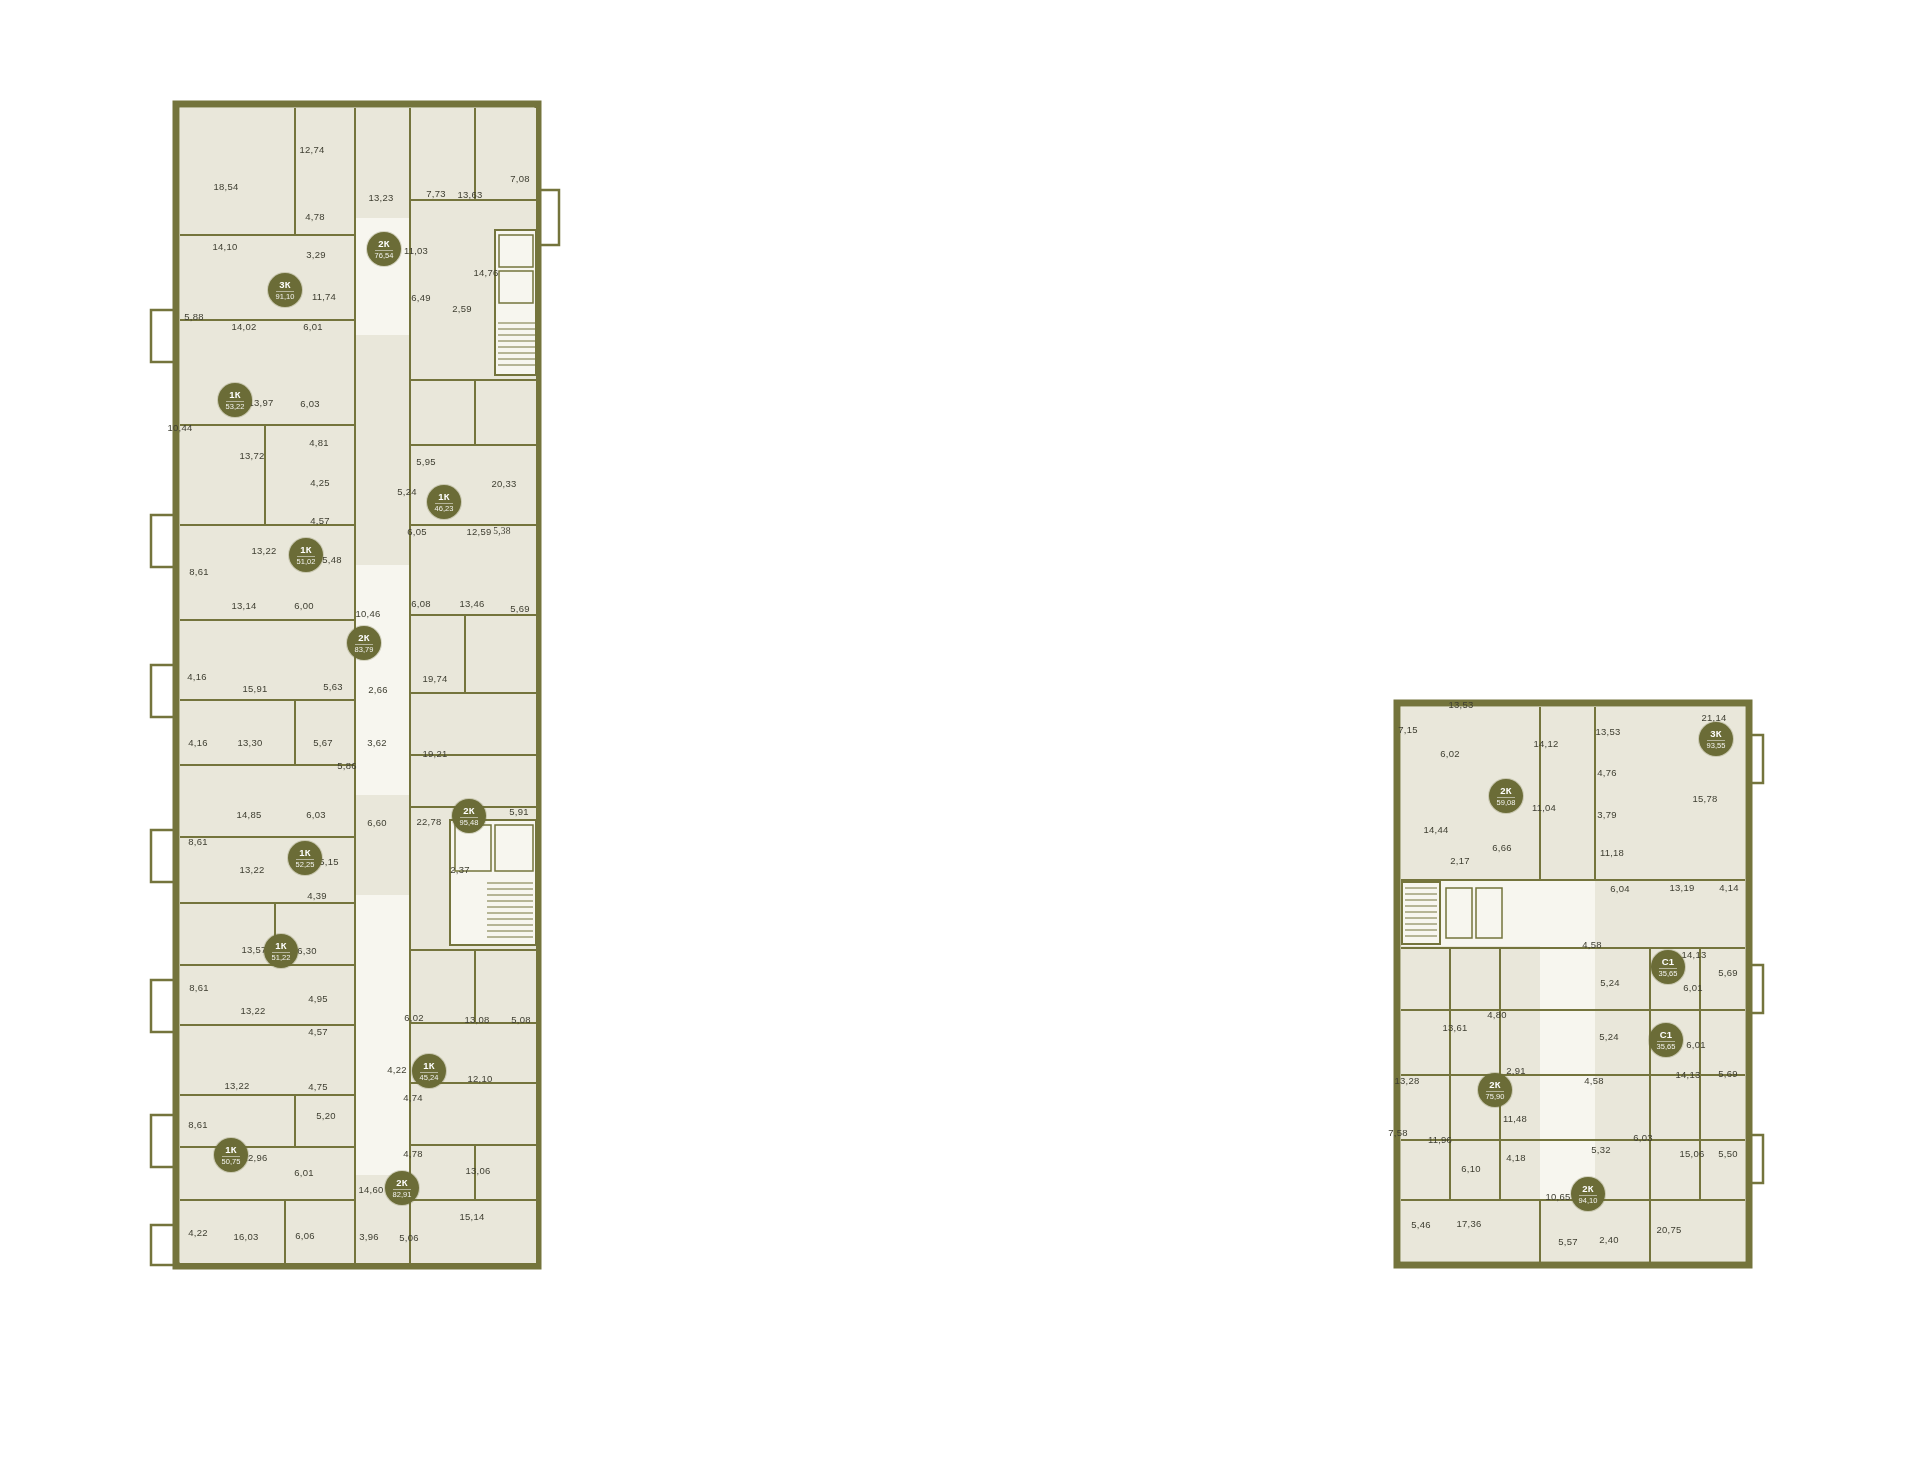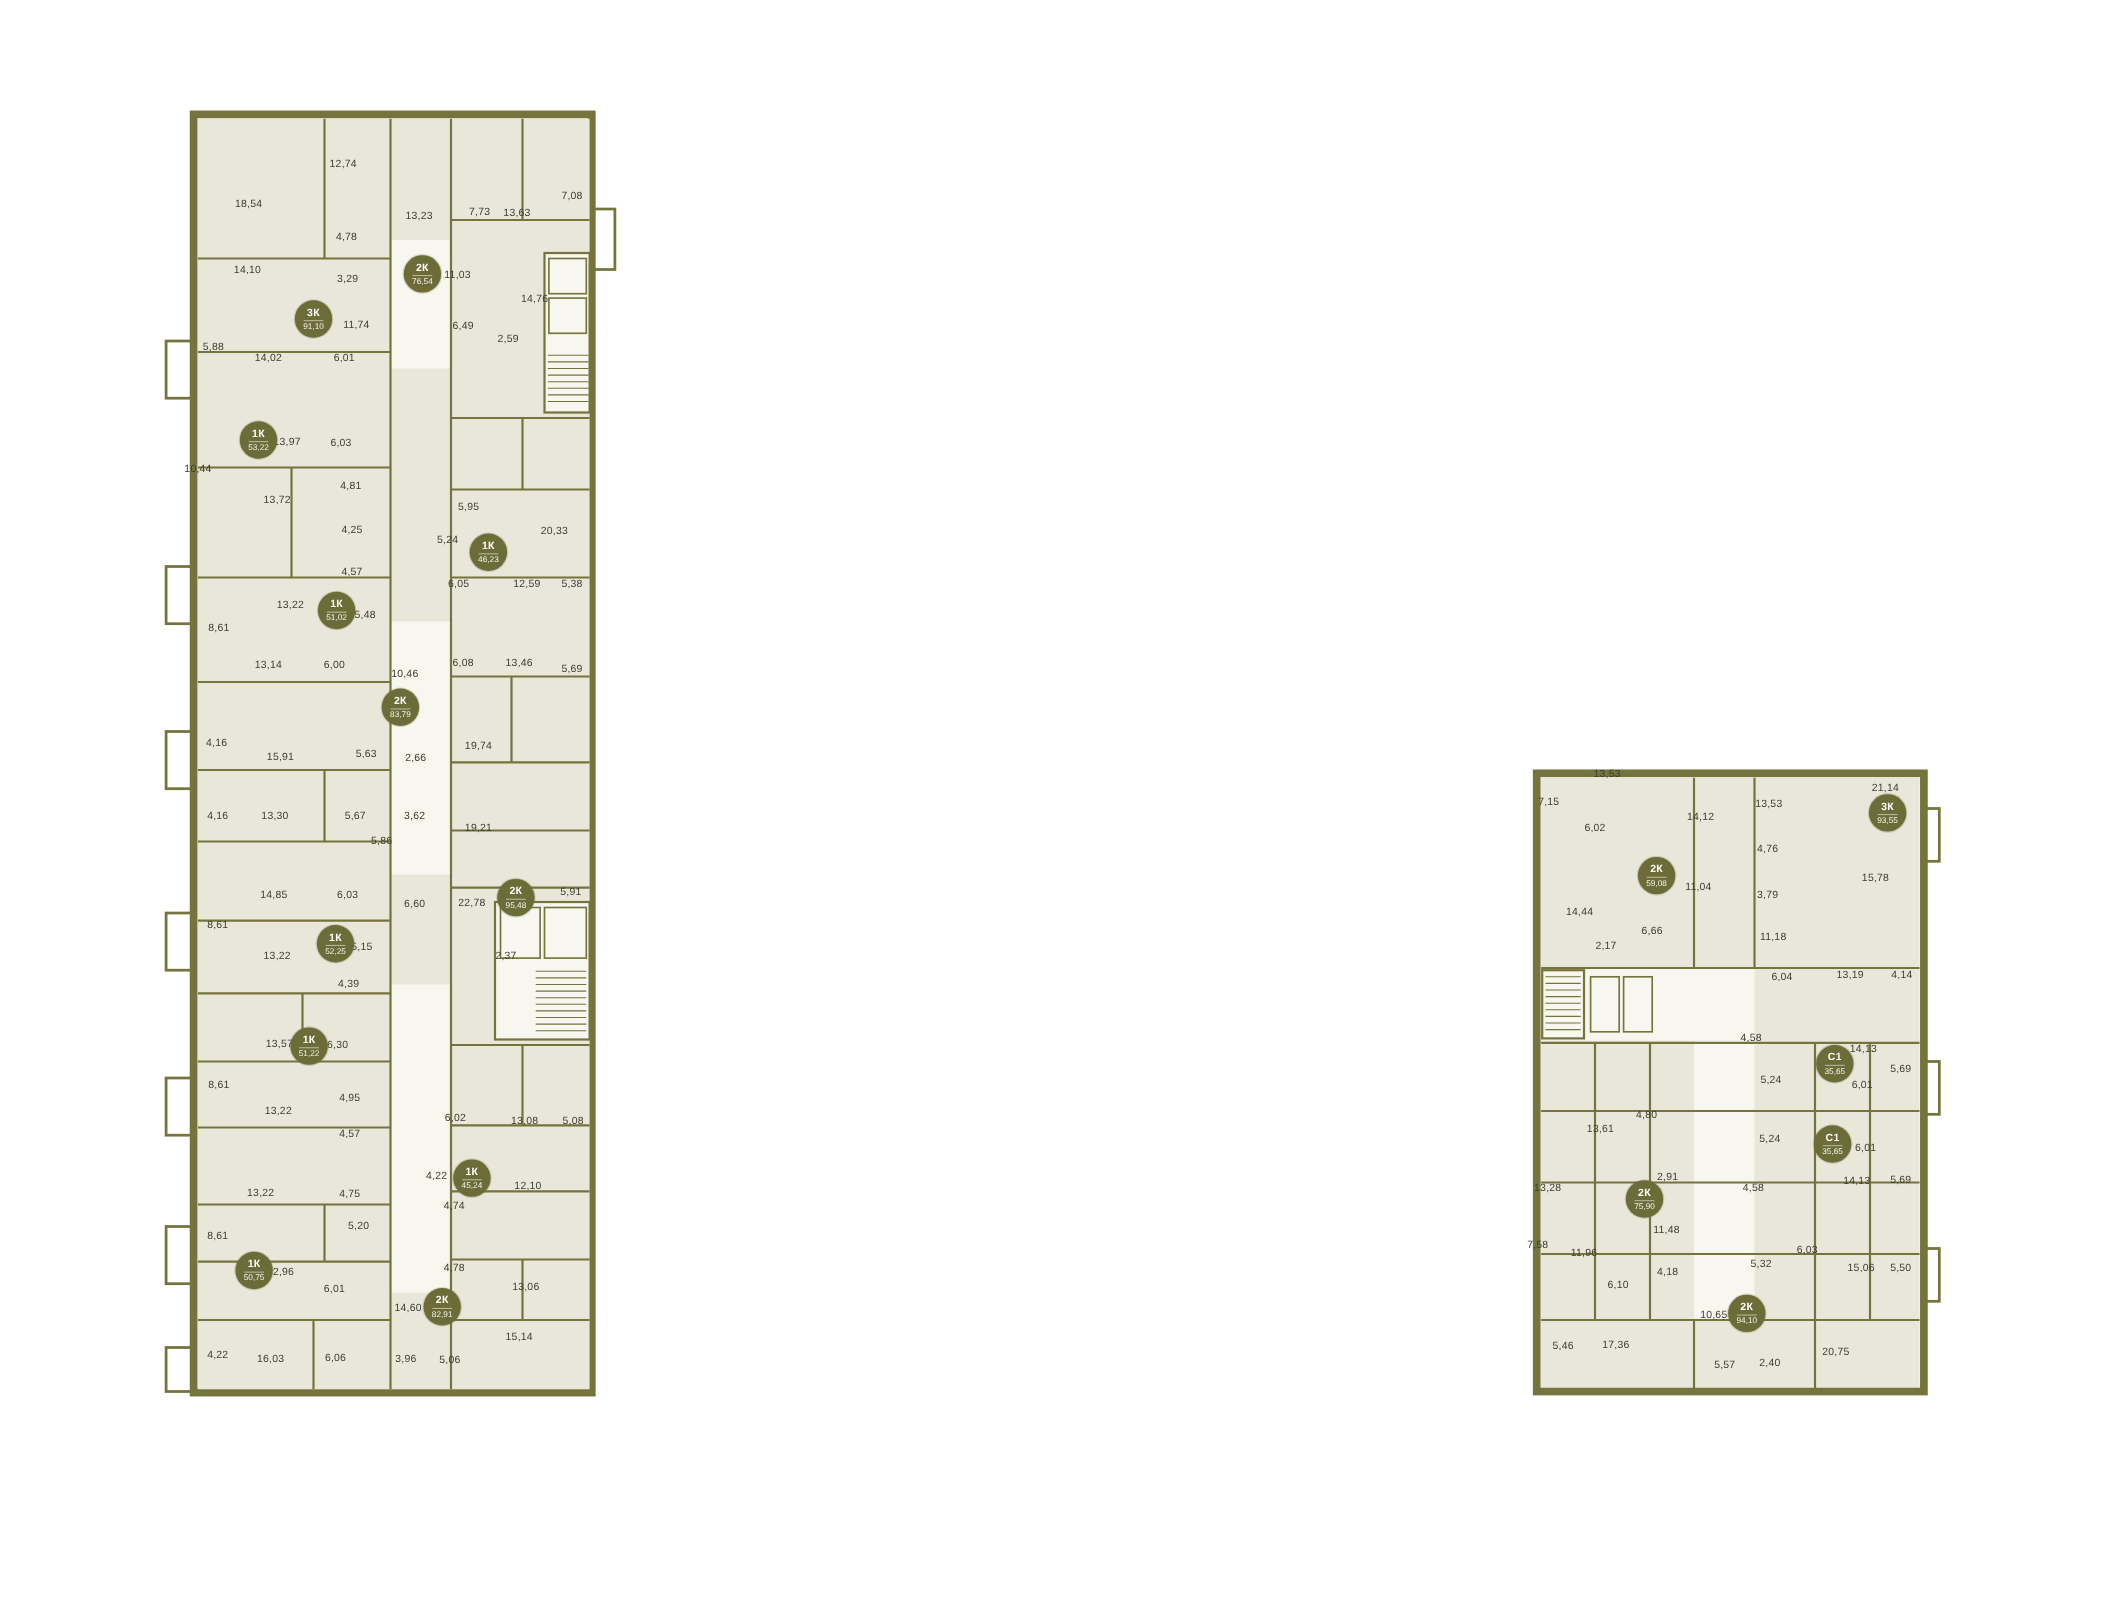--- a/index.html
+++ b/index.html
@@ -92,21 +92,21 @@
       <span class="room-label" style="left: 107px; top: 360px;">13,72</span>
       <span class="room-label" style="left: 281px; top: 366px;">5,95</span>
       <span class="room-label" style="left: 262px; top: 396px;">5,24</span>
       <span class="room-label" style="left: 175px; top: 387px;">4,25</span>
       <span class="room-label" style="left: 359px; top: 388px;">20,33</span>
       <span class="room-label" style="left: 175px; top: 425px;">4,57</span>
       <span class="room-label" style="left: 272px; top: 436px;">6,05</span>
       <span class="room-label" style="left: 119px; top: 455px;">13,22</span>
       <span class="room-label" style="left: 187px; top: 464px;">5,48</span>
       <span class="room-label" style="left: 334px; top: 436px;">12,59</span>
-      <span class="room-label" style="left: 375px; top: 436px;">5,38</span>
+      <span class="room-label" style="left: 357px; top: 436px; font-family: Liberation Serif, serif;">5,38</span>
       <span class="room-label" style="left: 54px; top: 476px;">8,61</span>
       <span class="room-label" style="left: 276px; top: 508px;">6,08</span>
       <span class="room-label" style="left: 99px; top: 510px;">13,14</span>
       <span class="room-label" style="left: 159px; top: 510px;">6,00</span>
       <span class="room-label" style="left: 223px; top: 518px;">10,46</span>
       <span class="room-label" style="left: 327px; top: 508px;">13,46</span>
       <span class="room-label" style="left: 375px; top: 513px;">5,69</span>
       <span class="room-label" style="left: 52px; top: 581px;">4,16</span>
       <span class="room-label" style="left: 110px; top: 593px;">15,91</span>
       <span class="room-label" style="left: 188px; top: 591px;">5,63</span>

